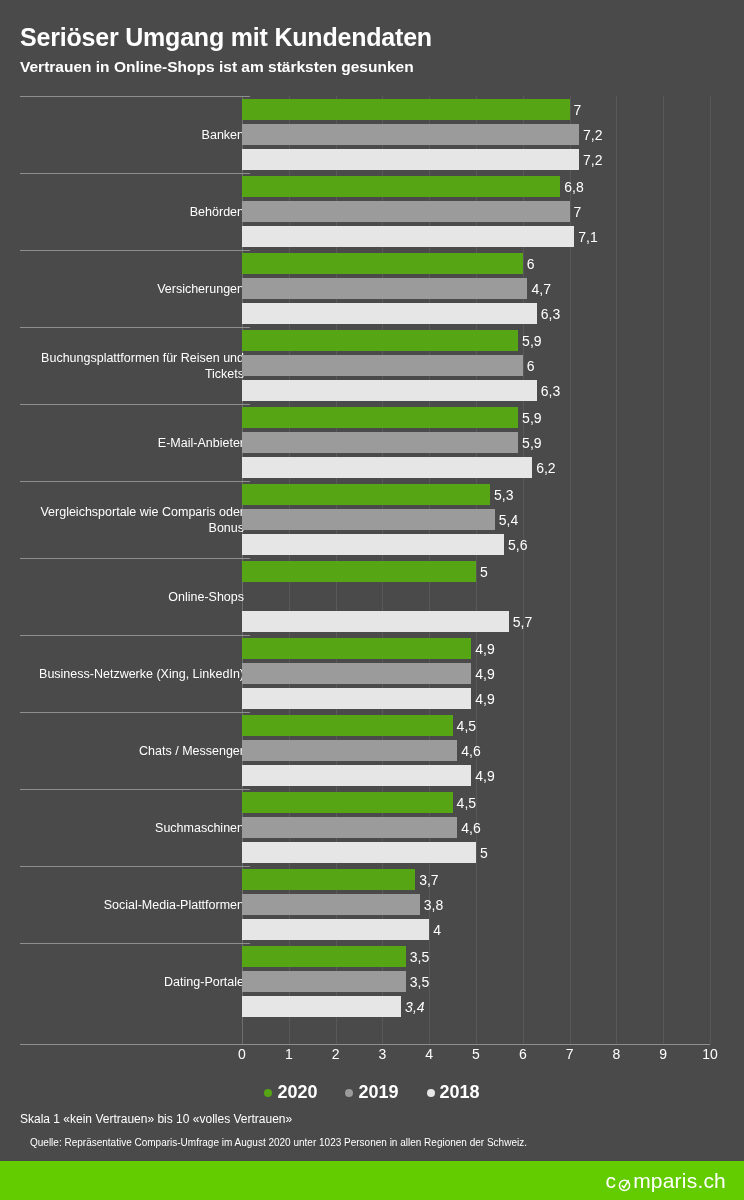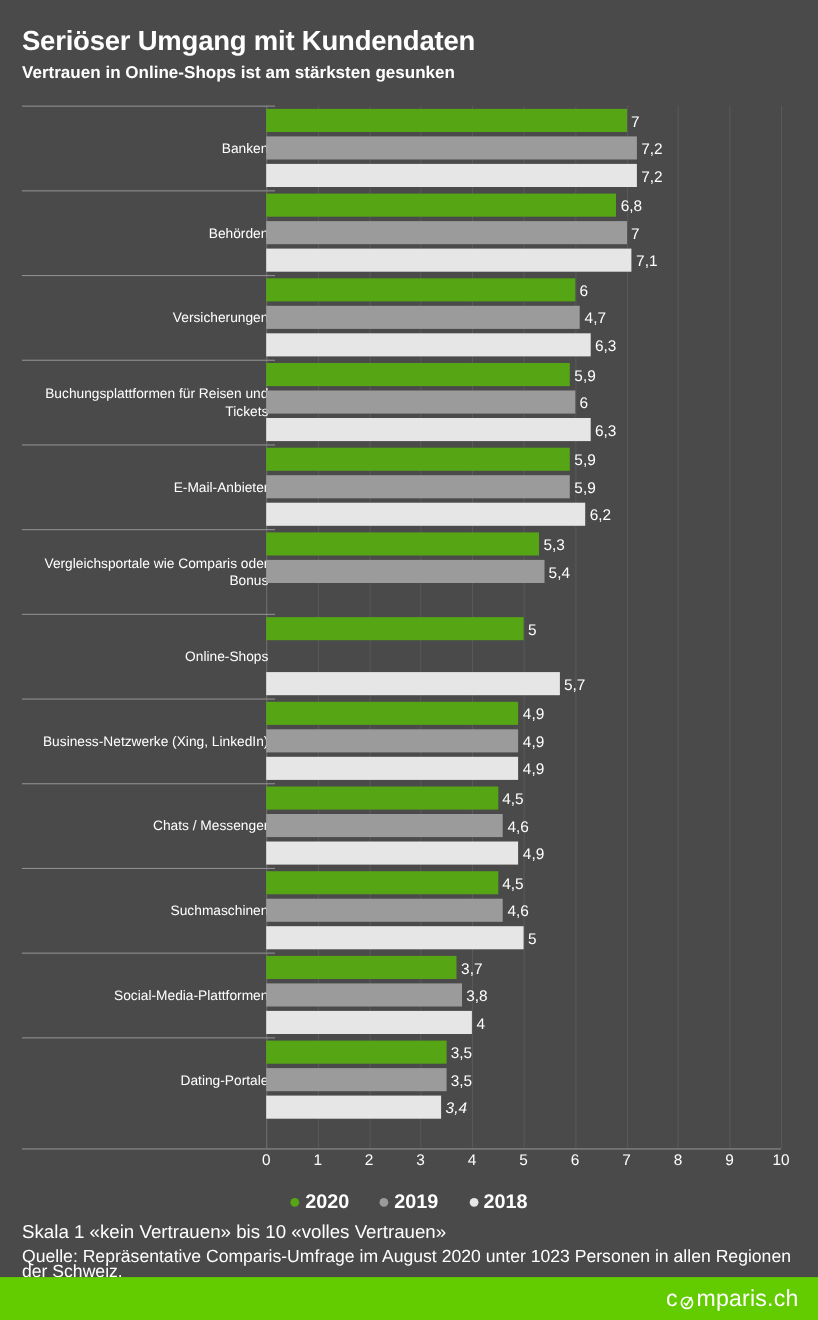--- a/index.html
+++ b/index.html
@@ -186,30 +186,30 @@
   }
 
   
   .notes {
     position: absolute;
     left: 20px;
     top: 1112px;
     width: 700px;
   }
   .note-scale {
-    font-size: 17px;
+    font-size: 12px;
     line-height: 15px;
     color: #ffffff;
     margin: 0;
   }
   .note-source {
-    font-size: 16px;
+    font-size: 10px;
     line-height: 14px;
     color: #ffffff;
-    margin: 9px 0 0 0;
+    margin: 9px 0 0 10px;
   }
 
   
   .footer {
     position: absolute;
     left: 0;
     top: 1161px;
     width: 744px;
     height: 39px;
     background: #62cc00;
@@ -353,20 +353,24 @@
           <div class="group-label">Vergleichsportale wie Comparis oder Bonus</div>
           <div class="bars">
             <div class="barrow" style="top: 3px; width: 502px;">
               <div class="bar y2020" style="width: 248.04px; background: rgb(85, 165, 20);"></div>
               <div class="bar-value" style="left: 248.04px;">5,3</div>
             </div>
             <div class="barrow" style="top: 28px; width: 502px;">
               <div class="bar y2019" style="width: 252.72px; background: rgb(155, 155, 155);"></div>
               <div class="bar-value" style="left: 252.72px;">5,4</div>
             </div>
+            <div class="barrow" style="top: 53px; width: 502px;">
+              <div class="bar y2018" style="width: 262.08px; background: rgb(230, 230, 230);"></div>
+              <div class="bar-value" style="left: 262.08px;">5,6</div>
+            </div>
           </div>
         </div>
         <div class="group" style="top: 462px;">
           <div class="group-sep"></div>
           <div class="group-label">Online-Shops</div>
           <div class="bars">
             <div class="barrow" style="top: 3px; width: 502px;">
               <div class="bar y2020" style="width: 234px; background: rgb(85, 165, 20);"></div>
               <div class="bar-value" style="left: 234px;">5</div>
             </div>

